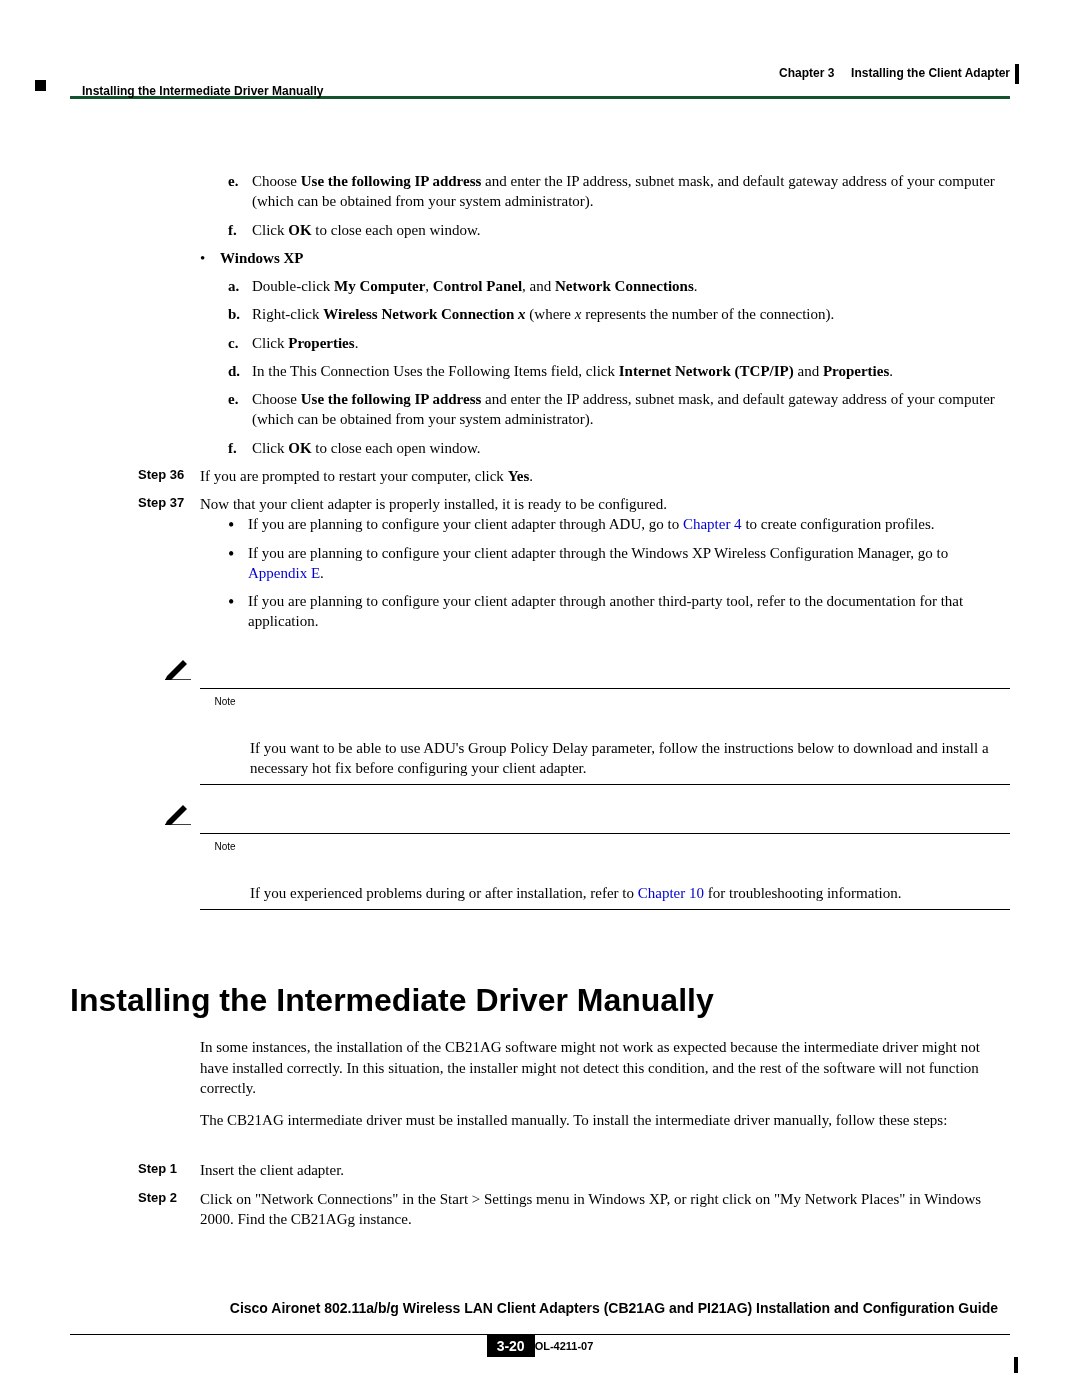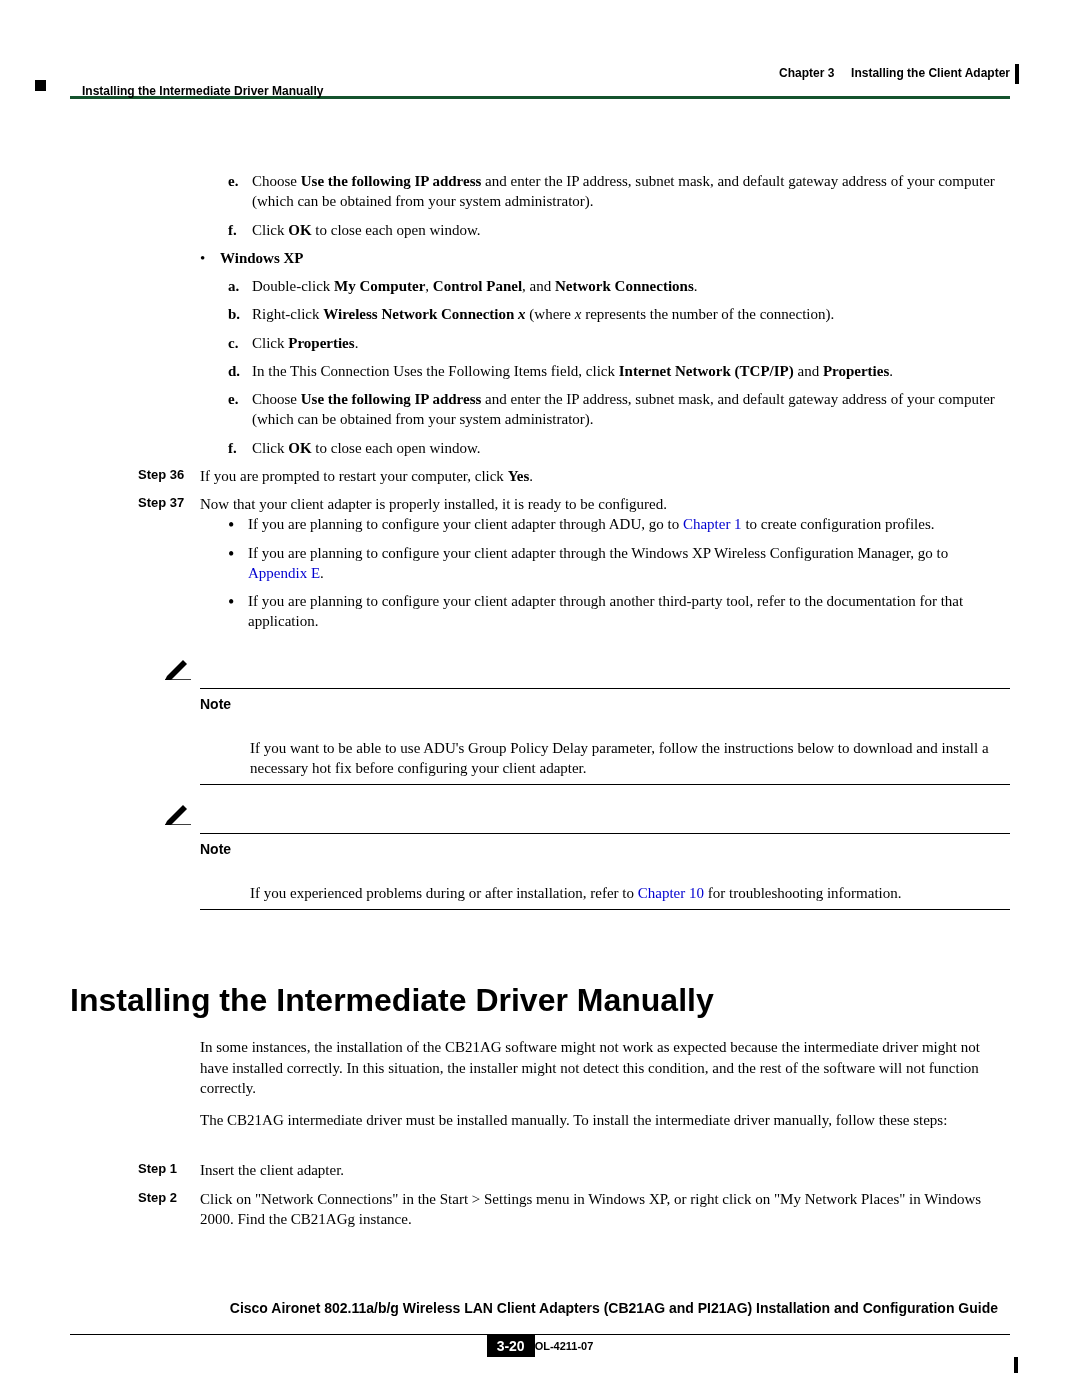--- a/index.html
+++ b/index.html
@@ -139,22 +139,23 @@
     border-bottom: 1px solid #000;
     padding: 6px 0;
   }
   .note-inner {
     display: flex;
     line-height: 1.35;
   }
   .note-label {
     width: 50px;
     font-family: Arial, Helvetica, sans-serif;
-    font-size: 14px;
-    font-weight: bold;
+    font-size: 10px;
+    font-weight: normal;
+    text-align: center;
   }
   .note-text {
     flex: 1;
     margin-top: 43px;
   }
   .h1 {
     font-family: Arial, Helvetica, sans-serif;
     font-size: 32px;
     font-weight: bold;
     margin-top: 72px;
@@ -280,21 +281,21 @@
       <div class="step-body">
         <span>If you are prompted to restart your computer, click </span><span class="b">Yes</span><span>.</span>
       </div>
     </div>
 
     <div class="step-row">
       <div class="step-label">Step 37</div>
       <div class="step-body">
         <div>Now that your client adapter is properly installed, it is ready to be configured.</div>
         <div class="bullet-line-2 bullet-dot">
-          <span>If you are planning to configure your client adapter through ADU, go to </span><a href="#" class="xref">Chapter 1</a><span> to create configuration profiles.</span>
+          <span>If you are planning to configure your client adapter through ADU, go to </span><a href="#" class="xref">Chapter 4</a><span> to create configuration profiles.</span>
         </div>
         <div class="bullet-line-2 bullet-dot">
           <span>If you are planning to configure your client adapter through the Windows XP Wireless Configuration Manager, go to </span><a href="#" class="xref">Appendix E</a><span>.</span>
         </div>
         <div class="bullet-line-2 bullet-dot">
           <span>If you are planning to configure your client adapter through another third-party tool, refer to the documentation for that application.</span>
         </div>
       </div>
     </div>
 

